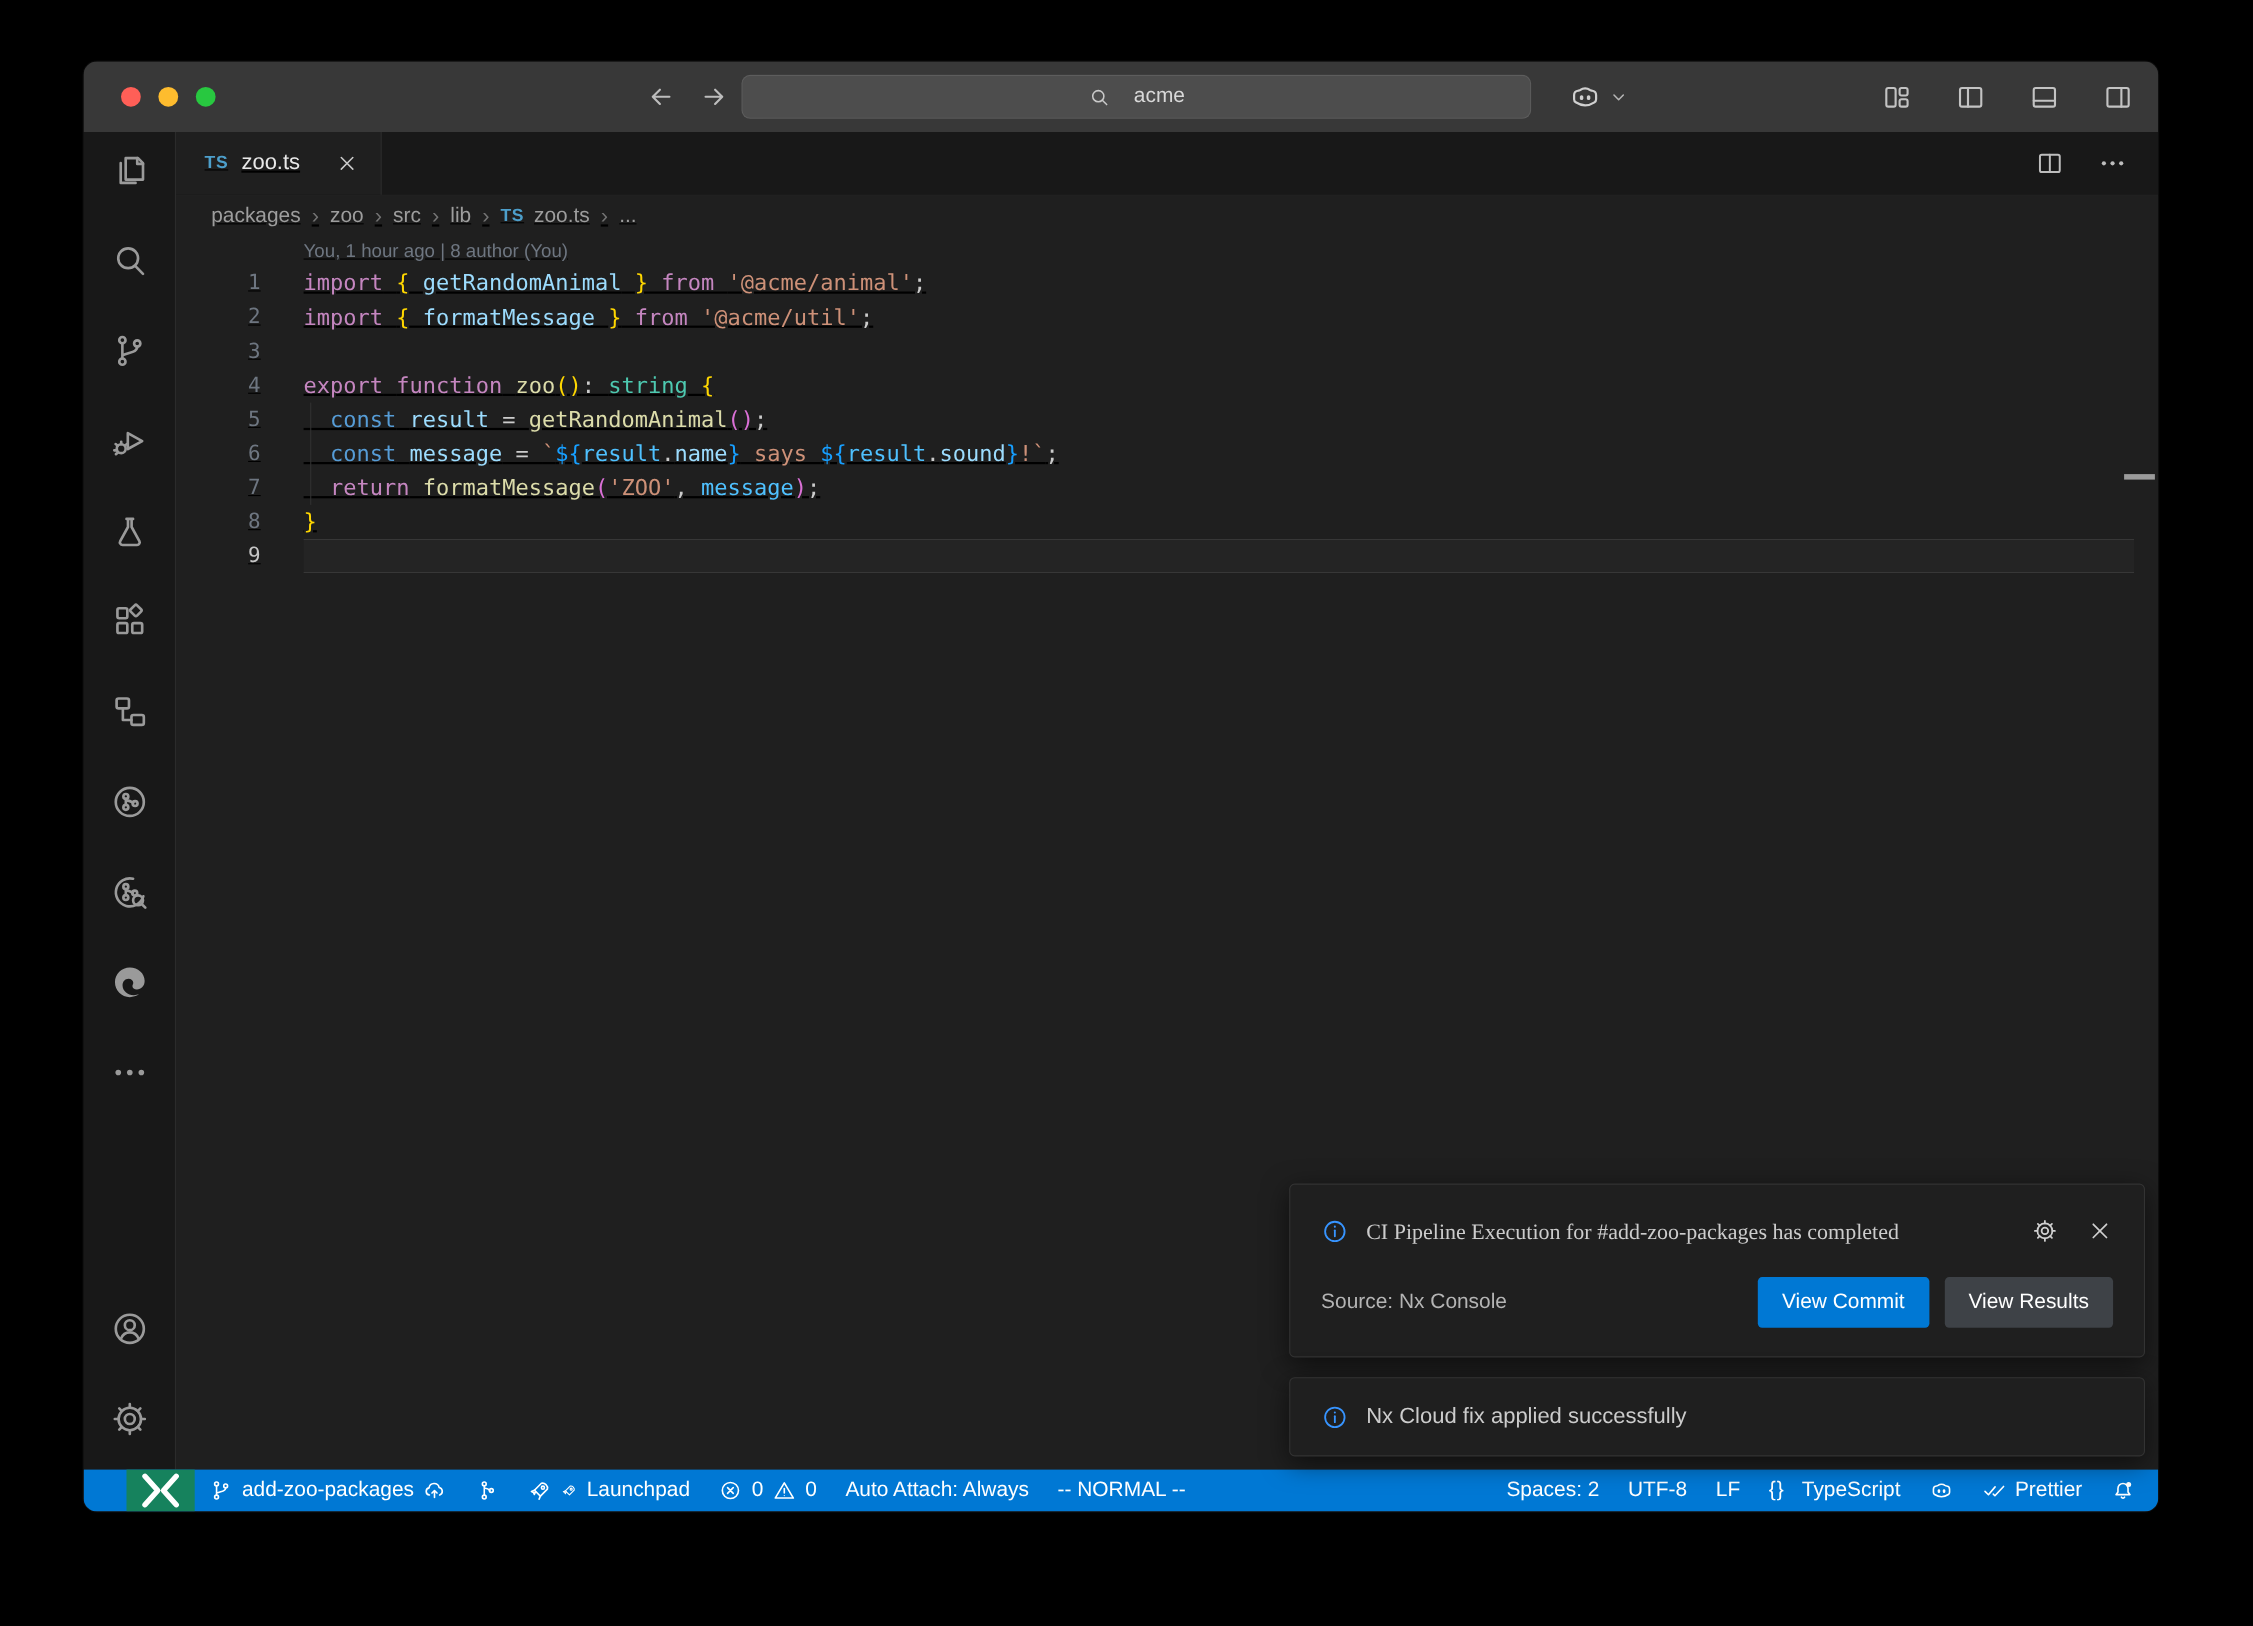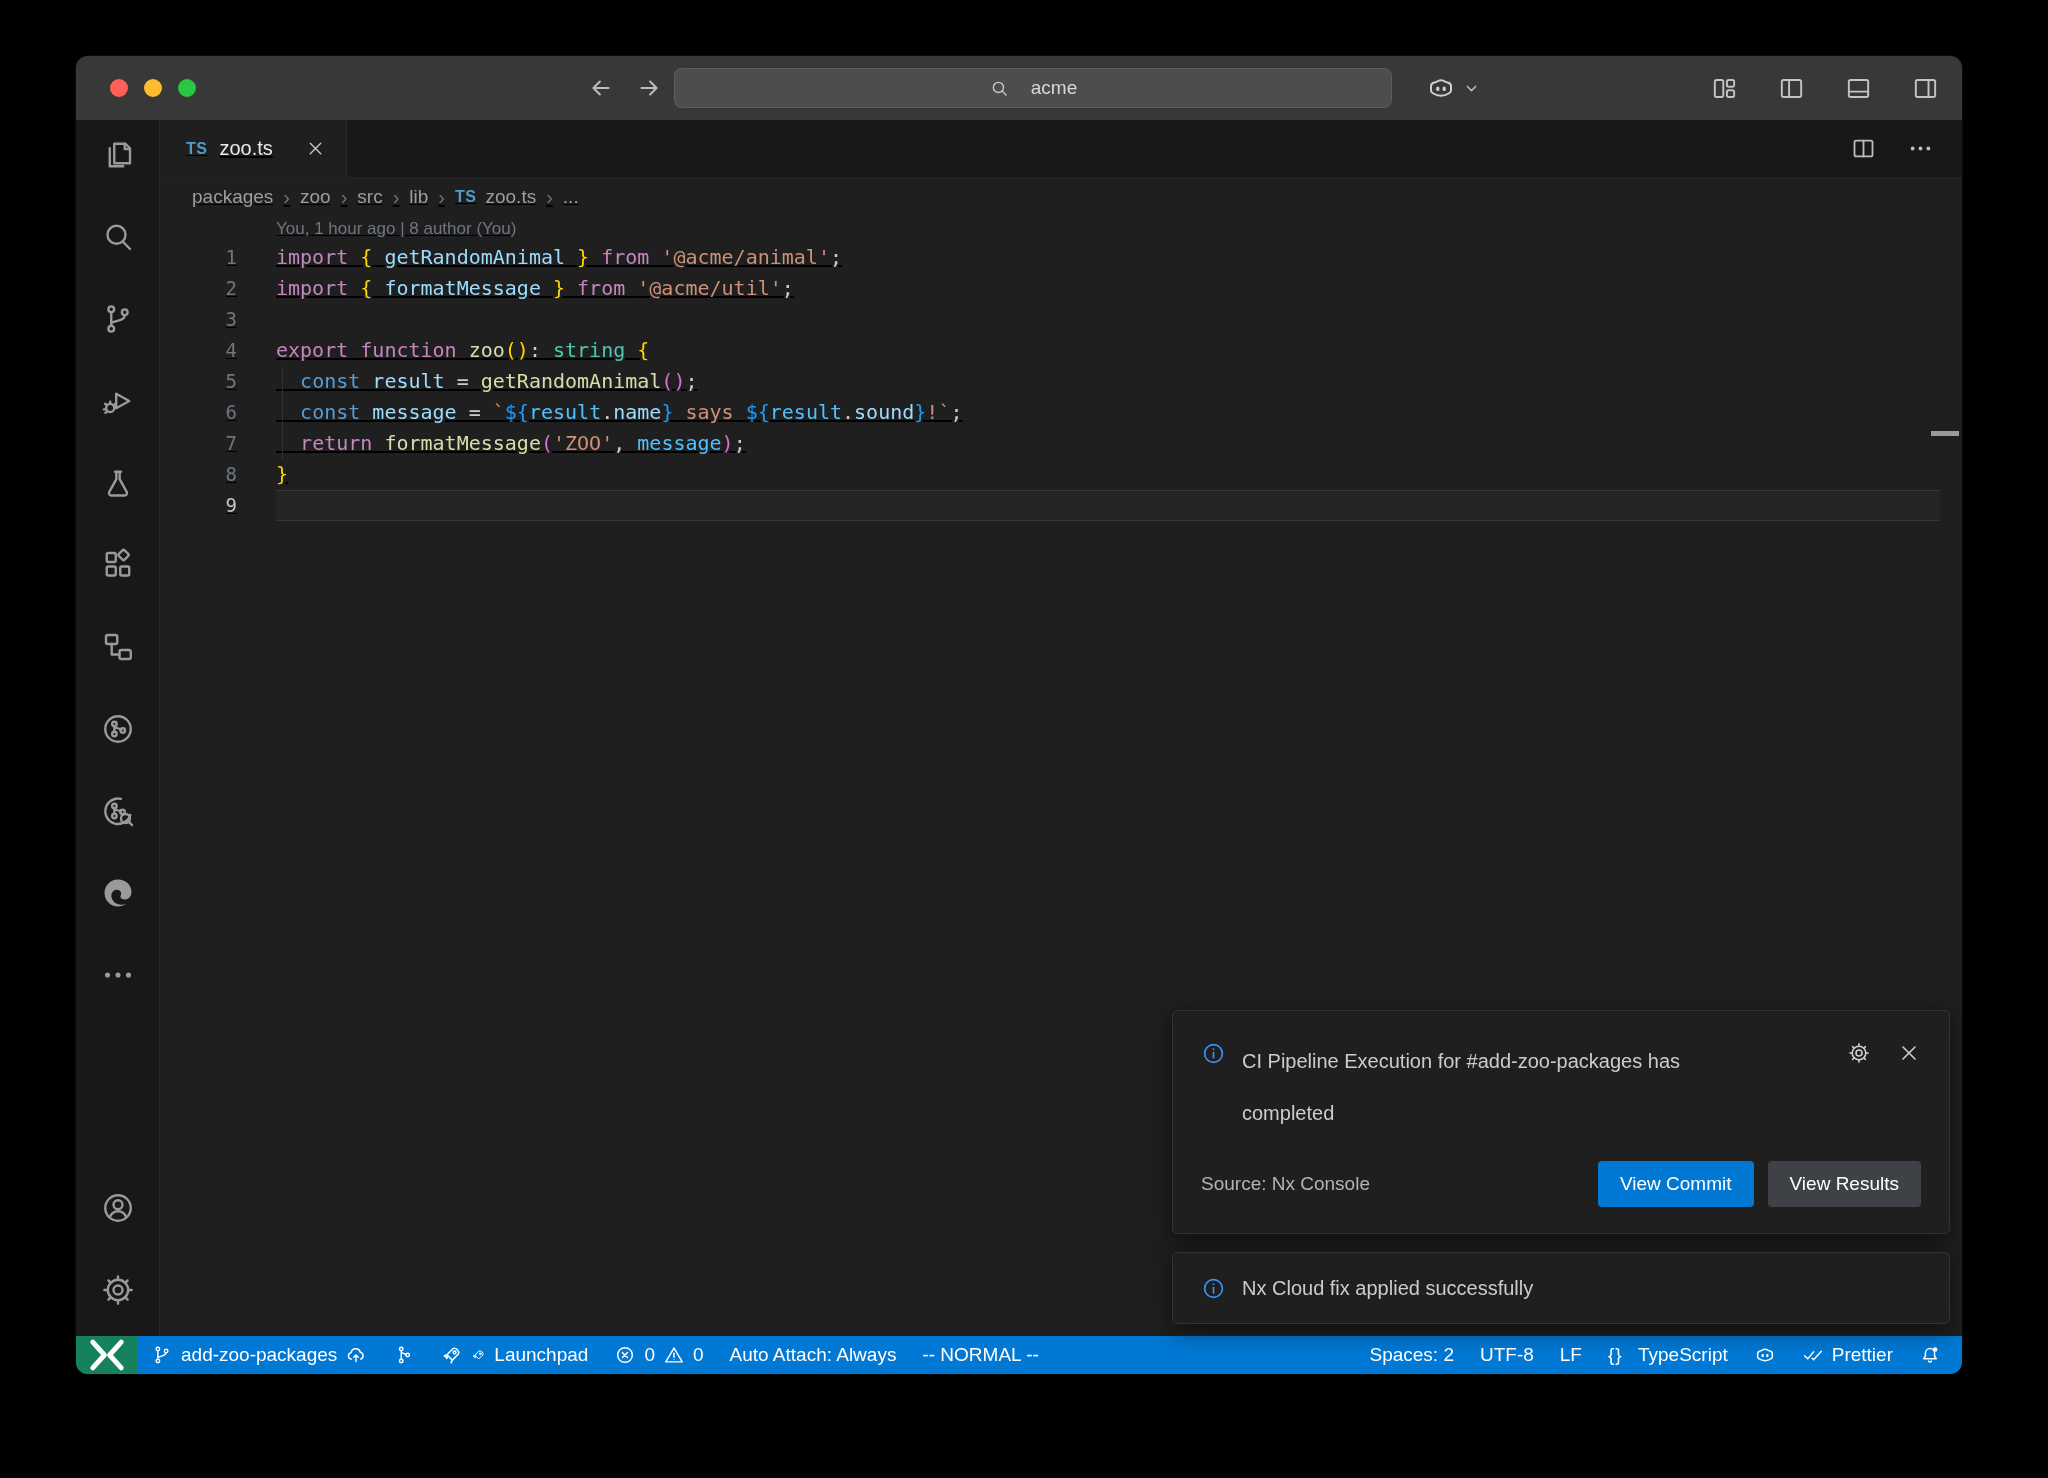--- a/index.html
+++ b/index.html
@@ -59,36 +59,36 @@
 
   .tk-kw{color:#C586C0} .tk-st{color:#569CD6} .tk-var{color:#9CDCFE} .tk-cvar{color:#4FC1FF}
   .tk-fn{color:#DCDCAA} .tk-str{color:#CE9178} .tk-ty{color:#4EC9B0} .tk-p{color:#CCCCCC}
   .tk-b1{color:#FFD700} .tk-b2{color:#DA70D6} .tk-b3{color:#179FFF}
 
   
   .notifications { position:absolute; right:12px; bottom:50px; width:778px; display:flex; flex-direction:column; gap:18px; }
   .toast { background:#1f1f1f; border:1px solid #333; border-radius:5px; box-shadow:0 6px 24px rgba(0,0,0,.55); color:#cccccc; }
   .toast-head { display:flex; padding:24px 28px 0; }
   .icon.info { width:25px; height:25px; color:#3794ff; flex:none; margin-top:6px; }
-  .toast-msg { margin-left:16px; font-size:20px; line-height:52px; width:500px; }
+  .toast-msg { margin-left:16px; font-size:20px; line-height:38px; width:500px;font-family:Liberation Serif, serif; }
   .toast-controls { margin-left:auto; display:flex; gap:26px; color:#cfcfcf; }
   .toast-controls .icon { width:24px; height:24px; margin-top:6px; }
   .toast-foot { display:flex; align-items:center; padding:22px 28px 26px; }
   .toast-source { color:#b4b4b4; font-size:19px; }
   .toast-btns { margin-left:auto; display:flex; gap:14px; }
   .btn { height:46px; padding:0 22px; font-size:19px; border:none; border-radius:4px; display:flex; align-items:center; color:#fff; cursor:default; }
   .btn-primary { background:#0078d4; }
   .btn-secondary { background:#3e4247; }
   .toast2 { display:flex; align-items:center; padding:0 28px; height:72px; gap:16px; font-size:20px; }
   .toast2 .icon.info { margin-top:0; }
 
   
   .statusbar { height:38px; background:#0078d4; display:flex; align-items:stretch; color:#fff; font-size:19px; flex:none; }
   .sb-remote { background:#16825d; width:62px; display:flex; align-items:center; justify-content:center; flex:none; }
-  .sb-left,.sb-right { display:flex; align-items:stretch; }
+  .sb-left,.sb-right { display:flex; align-items:stretch;padding-left:39px; }
   .sb-right { margin-left:auto; padding-right:8px; }
   .sb-item { display:flex; align-items:center; padding:0 13px; gap:8px; white-space:nowrap; }
   .sb-item .icon { width:22px; height:22px; }
   .sb-item .icon.rocket-small { width:15px; height:15px; }
   .braces-txt { font-size:19px; letter-spacing:1px; }
   .icon { display:inline-flex; }
   .icon svg { width:100%; height:100%; }
 </style>
 </head>
 <body>

